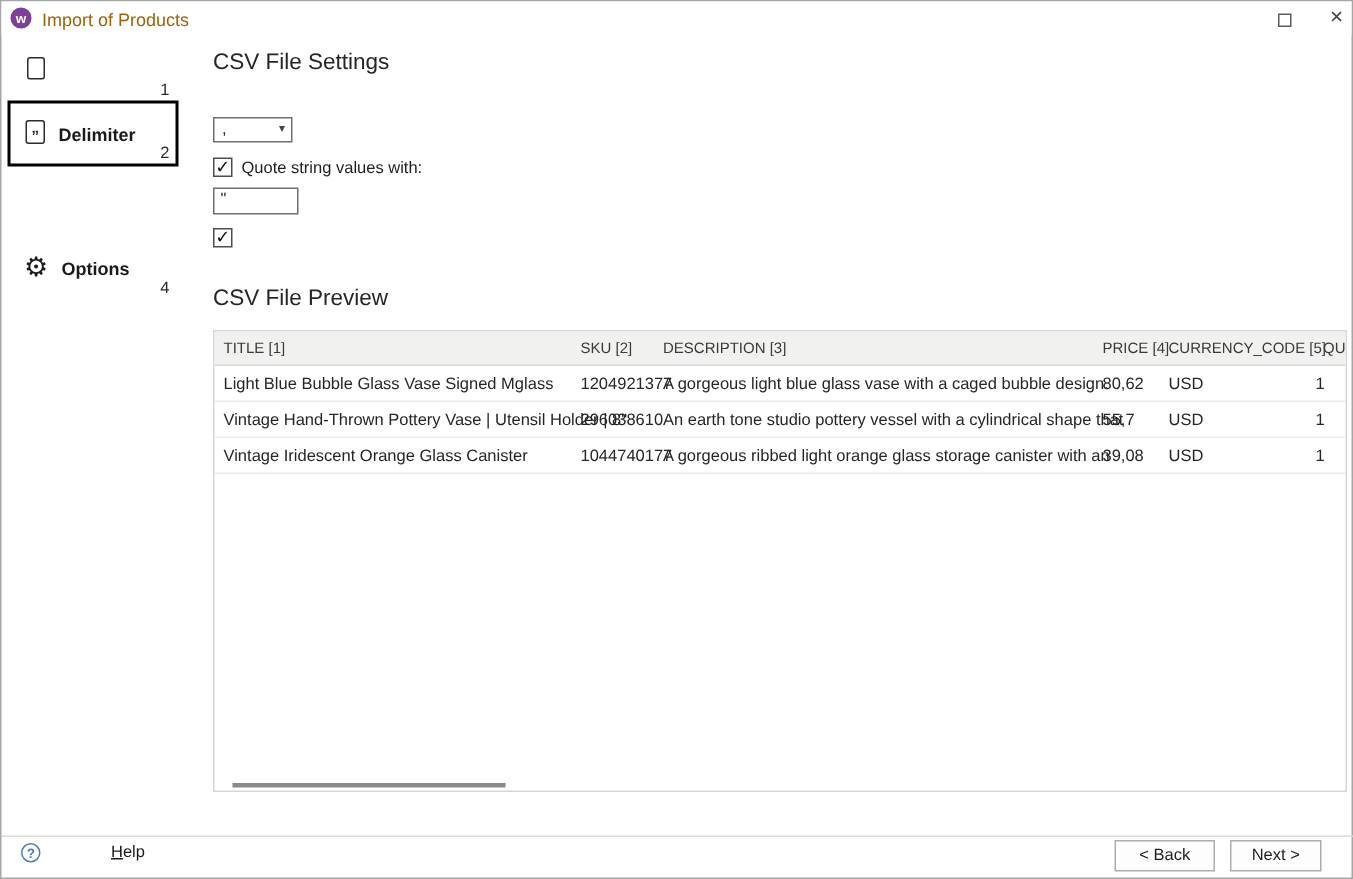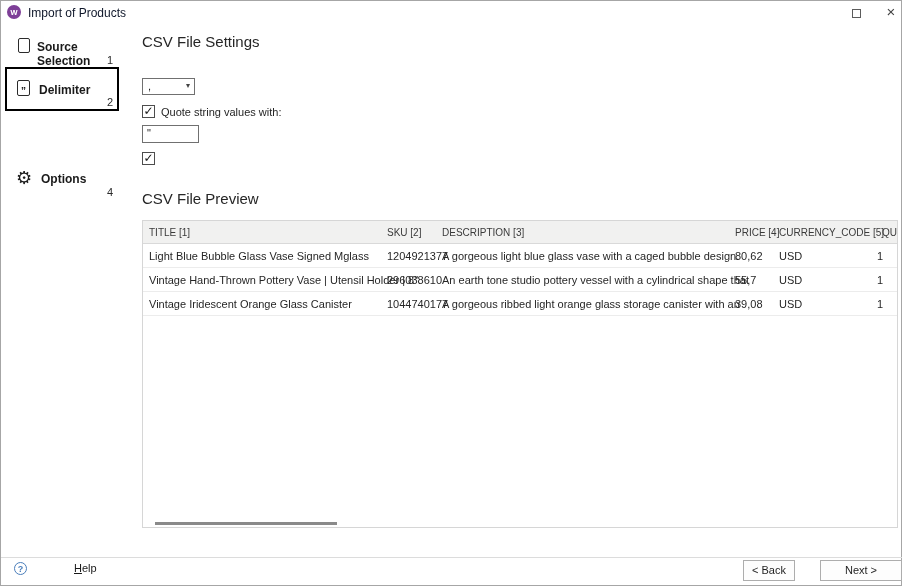--- a/index.html
+++ b/index.html
@@ -12,21 +12,21 @@
     position:relative; width:902px; height:586px;
     background:#fff; border:1px solid #a6a6a6;
   }
 
   
   .titlebar { position:absolute; left:0; top:0; right:0; height:23px; background:#fff; }
   .app-icon {
     position:absolute; left:6px; top:4px; width:14px; height:14px; border-radius:50%;
     color:#fff; font-size:9px; font-weight:bold; text-align:center; line-height:14px;
   }
-  .win-title { position:absolute; left:27px; top:5px; font-size:12px; color:#0f172a; }
+  .win-title { position:absolute; left:27px; top:5px; font-size:12px; color:#a16207; }
   .btn-max {
     position:absolute; left:845px; top:5px; width:22px; height:15px; cursor:default;
   }
   .btn-max .glyph {
     position:absolute; left:6px; top:3px; width:9px; height:9px; border:1px solid #5c5c5c;
   }
   .btn-close {
     position:absolute; left:880px; top:1px; width:20px; height:20px;
     font-size:15px; color:#444; text-align:center; line-height:20px;
   }
@@ -110,42 +110,41 @@
     position:absolute; left:0; top:1px; width:13px; height:13px; border:1px solid #4a7ebb;
     border-radius:50%; color:#4a7ebb; font-size:9px; font-weight:bold;
     text-align:center; line-height:13px;
   }
   .help-text { position:absolute; left:17px; top:1px; font-size:11px; color:#1a1a1a;padding-left:43px; }
   .help-text::first-letter { text-decoration:underline; }
   .dlg-btn {
     position:absolute; top:559px; height:21px; border:1px solid #adadad; background:#fdfdfd;
     font-size:11px; color:#1f1f1f; text-align:center; line-height:19px;
   }
-  .btn-back { left:742px; width:52px; }
-  .btn-next { left:819px; width:82px; }
+  .btn-back { left:742px; width:67px; }
+  .btn-next { left:819px; width:61px; }
 </style>
 </head>
 <body>
 
 <div class="window">
 
   <div class="titlebar">
     <div class="app-icon" style="background:#7e3f98;">w</div>
     <div class="win-title">Import of Products</div>
     <div class="btn-max">
       <div class="glyph"></div>
     </div>
     <div class="btn-close">×</div>
   </div>
 
   <div class="selected-box"></div>
 
   <div class="sidebar-item" style="top:36px; height:26px;">
     <span class="icon-doc" style="left:13px; top:1px;"></span>
-    <span class="label" style="position:absolute; left:32px; top:3px;">Source Selection</span>
     <span class="num" style="top:17px;">1</span>
   </div>
 
   <div class="sidebar-item" style="top:78px; height:28px;">
     <span class="icon-doc-quote" style="left:12px; top:1px;">
       <span class="q">”</span>
     </span>
     <span class="label" style="position:absolute; left:34px; top:4px;">Delimiter</span>
     <span class="num" style="top:17px;">2</span>
   </div>

